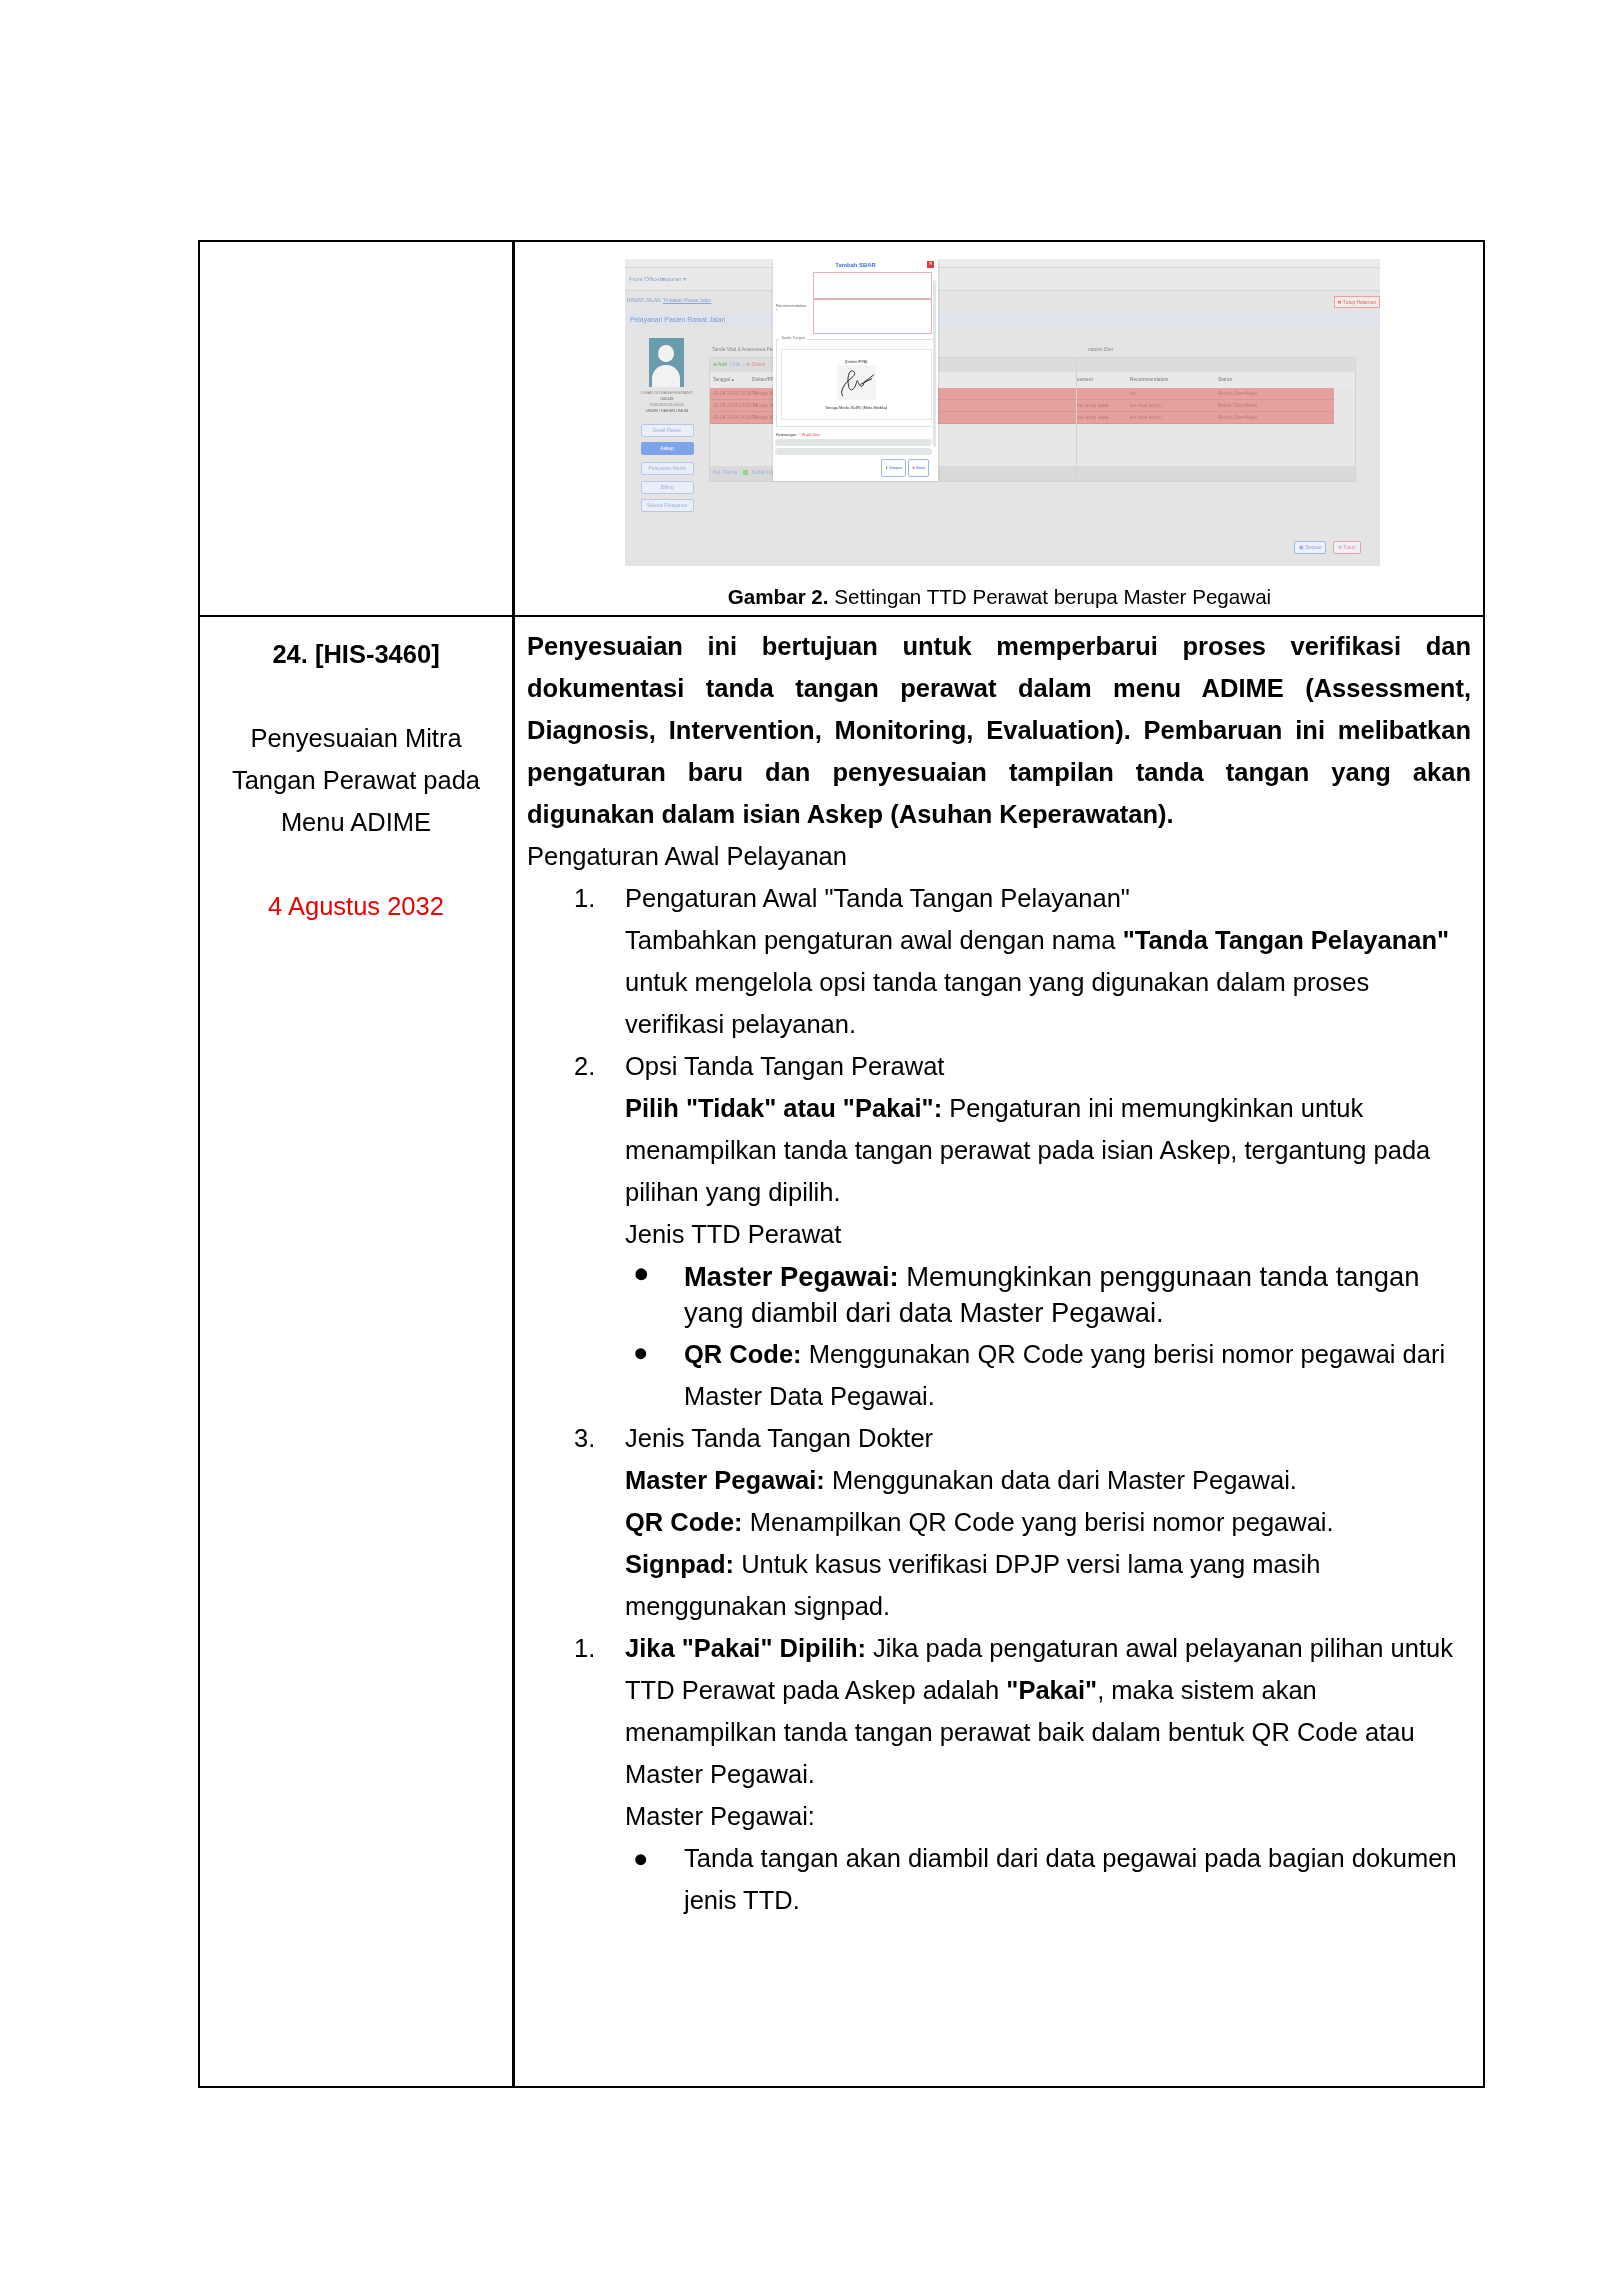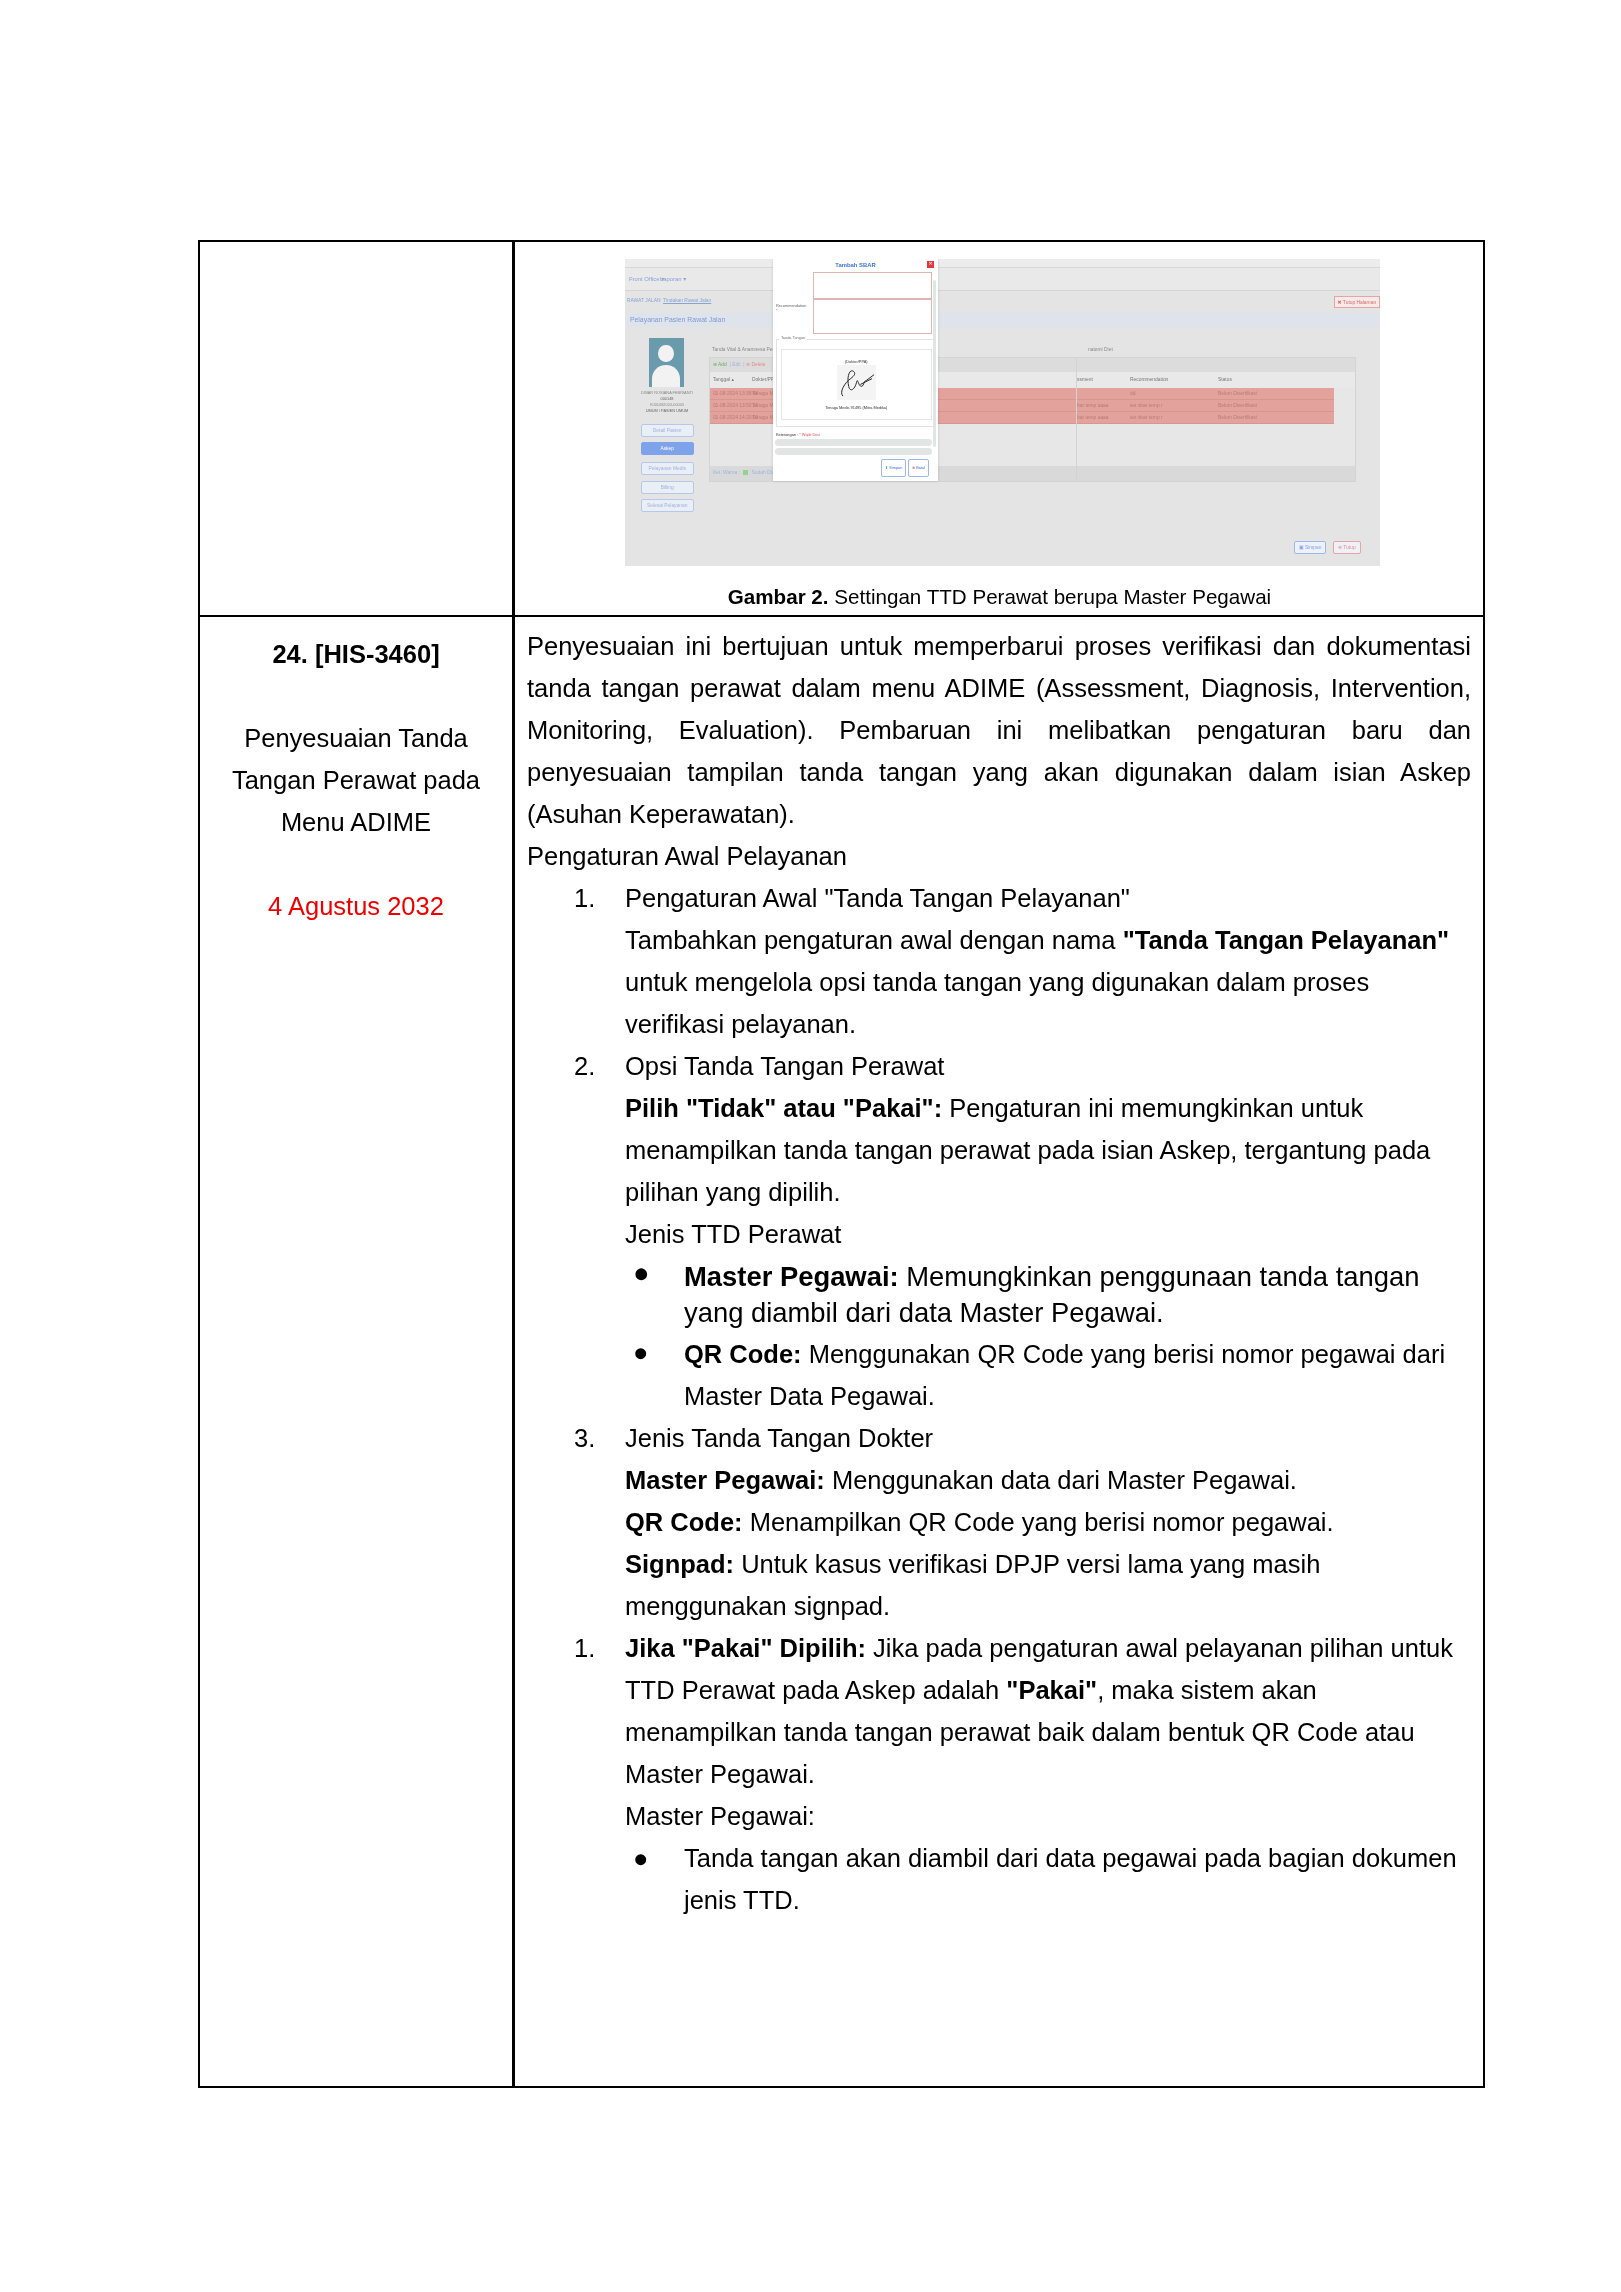--- a/index.html
+++ b/index.html
@@ -56,21 +56,21 @@
   .caption { position:absolute; left:312px; width:975px; top:343px; text-align:center; font-size:20.6px; color:#000; font-family:"Liberation Sans Narrow","Liberation Sans", sans-serif; }
 
   
   .left-col { position:absolute; left:0; top:8px; width:312px; text-align:center; font-size:25.5px; line-height:42px; }
   .left-col .code { font-weight:bold; margin-top:7.8px; }
   .left-col .date { color:#e00; }
 
   
   .right-col { position:absolute; left:327px; top:7.8px; width:944px; font-size:25.5px; line-height:42px; }
   .right-col p { margin:0; }
-  .justify { text-align:justify; text-align-last:left; }
+  .justify { text-align:justify; text-align-last:left;font-weight:bold; }
   .h { font-weight:normal; }
   .ol-item { position:relative; padding-left:98px; }
   .ol-num { position:absolute; left:47px; }
   .bullet { position:relative; padding-left:157px; }
   .bullet .dot { position:absolute; left:106px; top:0; }
   .bigger { font-size:27.4px; line-height:36px; }
   .bold { font-weight:bold; }
 </style>
 </head>
 <body>
@@ -206,21 +206,21 @@
 
     <div class="caption">
       <span class="bold">Gambar 2.</span><span> Settingan TTD Perawat berupa Master Pegawai</span>
     </div>
   </div>
 
   <div class="row2">
     <div class="left-col">
       <div class="code">24. [HIS-3460]</div>
       <div style="height:42px"></div>
-      <div>Penyesuaian Tanda</div>
+      <div>Penyesuaian Mitra</div>
       <div>Tangan Perawat pada</div>
       <div>Menu ADIME</div>
       <div style="height:42px"></div>
       <div class="date" style="color: rgb(238, 0, 0);">4 Agustus  2032</div>
     </div>
 
     <div class="right-col">
       <p class="justify">Penyesuaian ini bertujuan untuk memperbarui proses verifikasi dan dokumentasi tanda tangan perawat dalam menu ADIME (Assessment, Diagnosis, Intervention, Monitoring, Evaluation). Pembaruan ini melibatkan pengaturan baru dan penyesuaian tampilan tanda tangan yang akan digunakan dalam isian Askep (Asuhan Keperawatan).</p>
 
       <p class="h">Pengaturan Awal Pelayanan</p>

